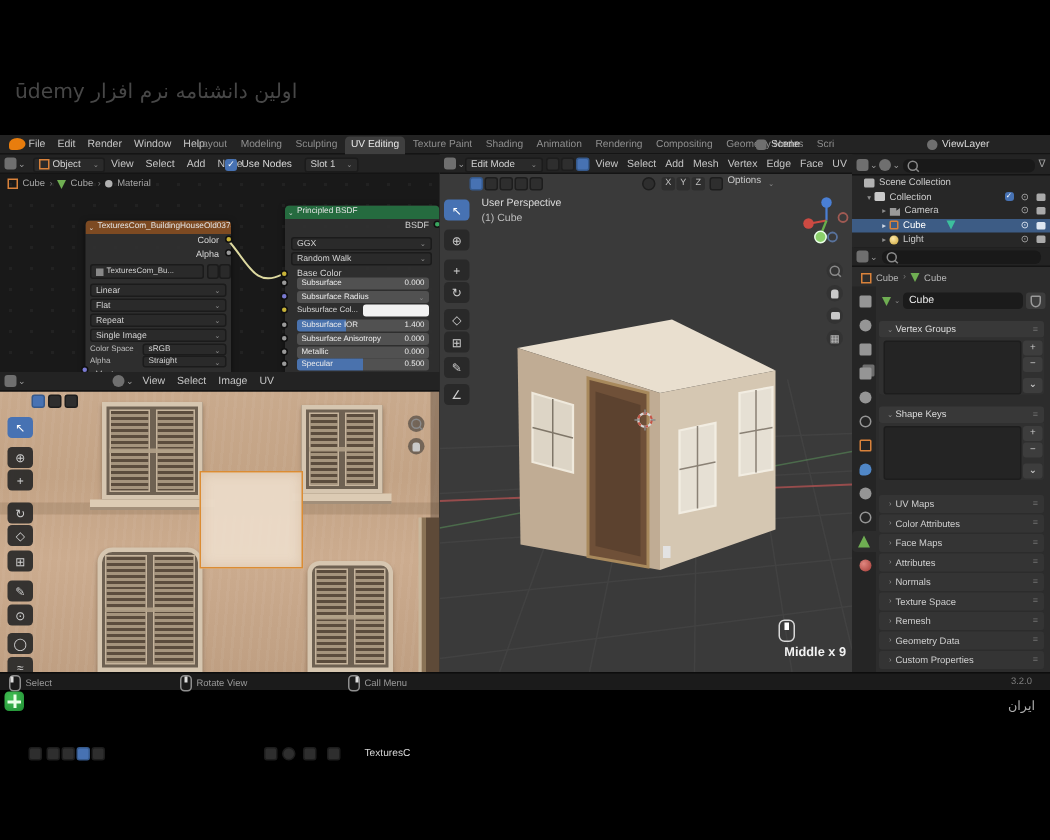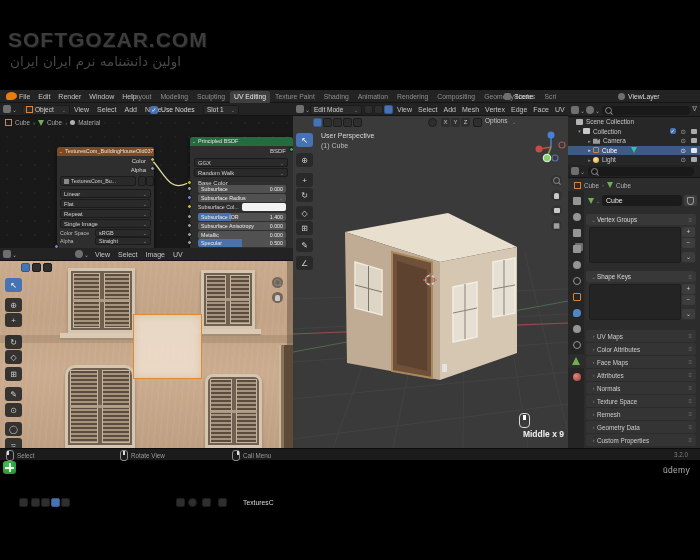--- a/index.html
+++ b/index.html
@@ -130,22 +130,21 @@
   .blb{position:absolute;left:6px;top:92px;width:11px;height:8px;background:#e87d0d;
        border-radius:50% 50% 50% 2px;}
   .edic{position:absolute;display:flex;align-items:center;gap:1px;color:#9d9d9d;font-size:6px;}
   .edsq{width:8px;height:8px;background:#6f6f6f;border-radius:2px;}
 </style>
 </head>
 <body>
 
 <div id="root">
 
-  <div class="wm-brand nw">SOFTGOZAR.COM</div>
-  <div class="wm-tag nw">اولین دانشنامه نرم ایران ایران</div>
+  <div class="wm-tag nw">اولین دانشنامه نرم افزار ūdemy</div>
 
   <div class="hdrbar" style="left:0;top:90px;width:700px;height:13px">
     <span class="blb" style="left:6px;top:2px"></span>
     <div class="flexrow" style="left:19px;top:0;height:13px;gap:8px">
       <span class="menu">File</span>
       <span class="menu">Edit</span>
       <span class="menu">Render</span>
       <span class="menu">Window</span>
       <span class="menu">Help</span>
     </div>
@@ -722,15 +721,15 @@
     <div class="hintgrp" style="left:232px">
       <span class="mouse m-r">
           <b></b>
         </span>
       <span>Call Menu</span>
     </div>
     <span style="position:absolute;right:12px;top:2px;font-size:6.3px;color:#7d7d7d">3.2.0</span>
   </div>
 
   <div class="greenlogo"></div>
-  <div class="udemy nw">ūdemy</div>
+  <div class="udemy nw">ایران</div>
 
 </div>
 
 </body></html>

